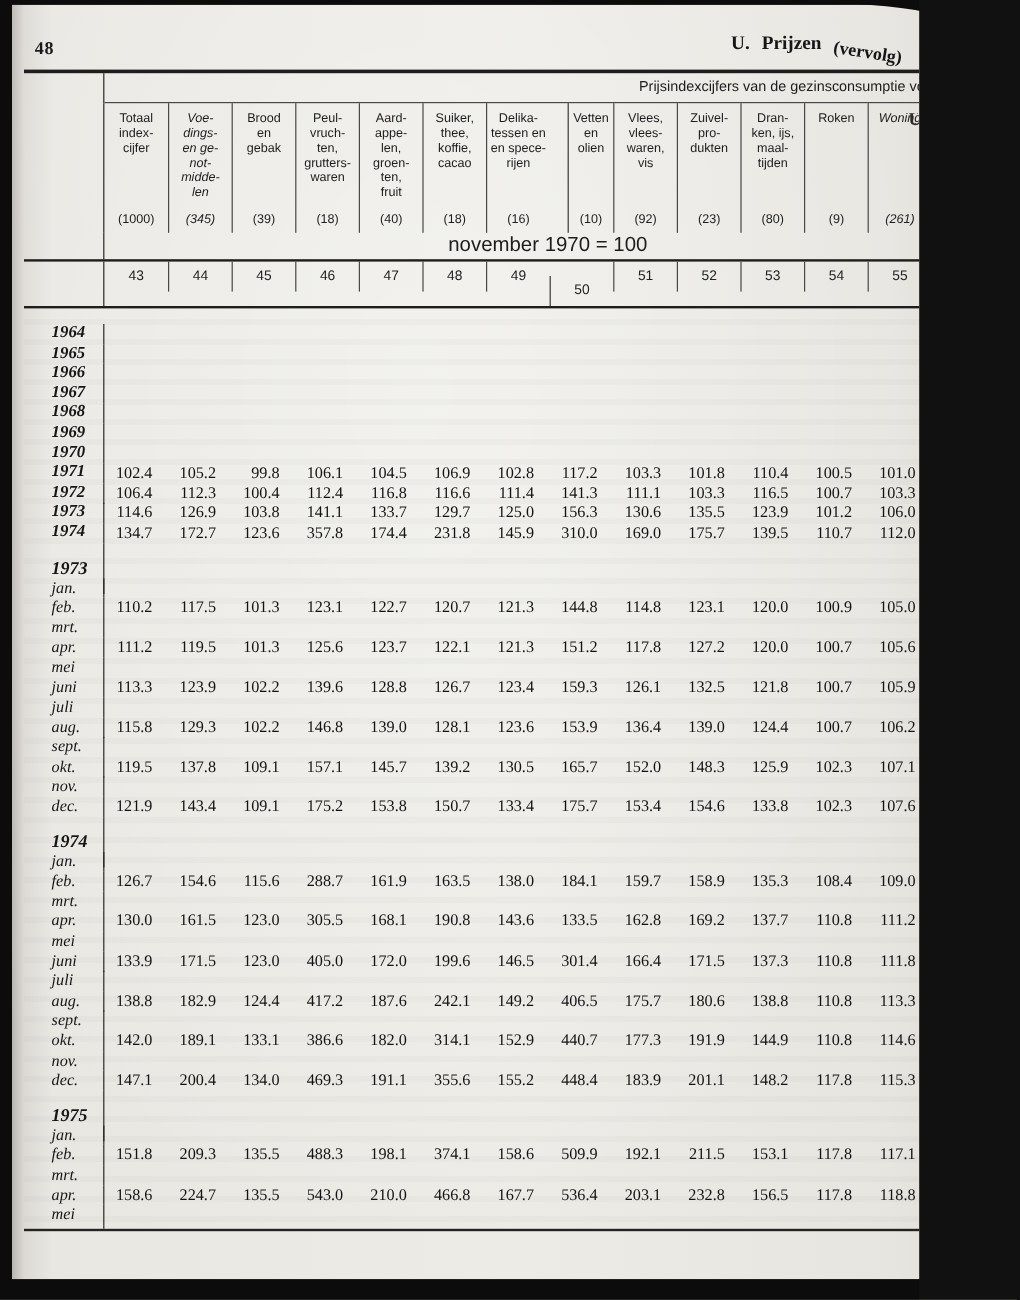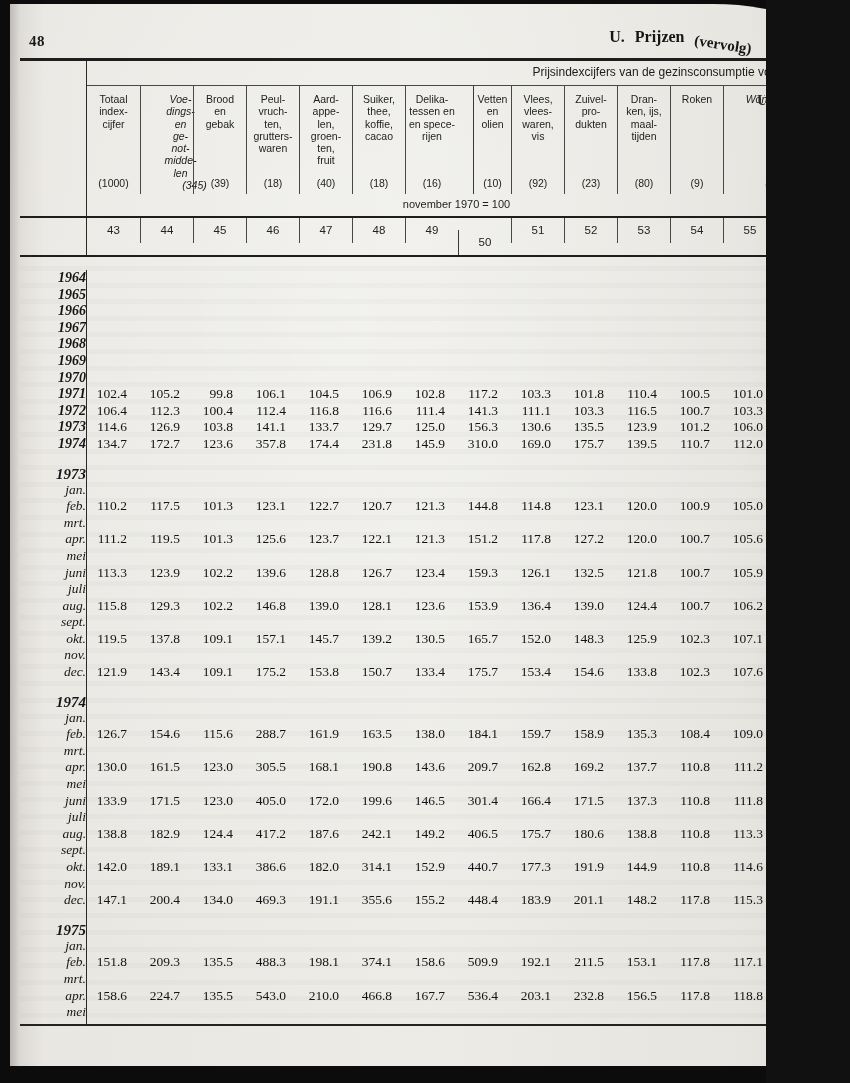--- a/index.html
+++ b/index.html
@@ -33,37 +33,37 @@
   .lblspacer{border-right:1.5px solid #2a2927;}
   .title-cell{grid-column:2 / 16;border-bottom:1px solid #4a4846;
       font-size:12px;color:#1c1c1c;text-align:right;line-height:23px;height:24px;}
   .head-cell{border-left:1px solid #4a4846;height:108px;box-sizing:border-box;
       display:flex;flex-direction:column;align-items:center;padding:7px 1px 5px;
       font-size:10.5px;line-height:12.3px;color:#1d1d1d;text-align:center;}
   .head-cell.first{border-left:none;text-align:center;}
   .head-cell.heavy-sep{border-left:1.5px solid #3a3938;margin-left:15px;}
   .head-cell.last{border-right:1.5px solid #4a4846;}
   .head-cell .weight{margin-top:auto;font-size:10.5px;}
-  .head-cell.it, .head-cell.it .weight{font-style:italic;padding-left:28px;}
+  .head-cell.it, .head-cell.it .weight{font-style:italic;}
   .head-cell.curved{transform:rotate(-9deg) translate(-1px,4px);border-left-color:#6a6866;}
   .nov-row{height:22px;}
-  .nov-cell{grid-column:2 / 16;text-align:center;font-size:11px;color:#1d1d1d;line-height:20px;}
+  .nov-cell{grid-column:2 / 16;text-align:center;font-size:17px;color:#1d1d1d;line-height:20px;}
   .num-row-wrap .num-cell{border-left:1px solid #4a4846;text-align:center;
       font-size:11.5px;color:#222;line-height:25px;height:25px;}
   .num-cell.first{border-left:none;}
   .num-cell.heavy-sep{border-left:1.5px solid #3a3938;margin-top:12px;}
   .num-cell.last{border-right:1.5px solid #4a4846;transform:rotate(-8deg) translateY(3px);font-size:10.5px;}
   
   .data-area{position:relative;padding-top:13px;height:767px;overflow:hidden;box-sizing:border-box;
       background:repeating-linear-gradient(180deg, transparent 0 9px, rgba(95,95,105,.035) 9px 14px, transparent 14px 16.6px);}
   .t-row{display:grid;grid-template-columns:67px repeat(13,53px) 50px;height:16.6px;}
   .t-row.heading{height:29px;}
   .row-label{border-right:1.5px solid #2a2927;padding-left:23px;box-sizing:border-box;
       font-family:"Liberation Serif",serif;font-style:italic;color:#161616;
-      font-size:13.5px;line-height:16.6px;white-space:nowrap;text-align:right;}
+      font-size:13.5px;line-height:16.6px;white-space:nowrap;}
   .t-row.year .row-label{font-weight:bold;font-size:14px;}
   .t-row.heading .row-label{font-weight:bold;font-size:15px;line-height:42px;}
   .cell{font-family:"Liberation Serif",serif;font-size:13.5px;color:#131313;
       text-align:right;padding-right:13px;line-height:16.9px;white-space:nowrap;}
   .cell.c14{font-size:11px;padding-right:8px;transform:rotate(-4deg) translateY(2px);transform-origin:right center;color:#1b1b1b;}
   .bottom-rule{height:2px;background:#242322;}
 </style>
 </head>
 <body>
 
@@ -685,21 +685,21 @@
         </div>
         <div class="t-row month">
           <div class="row-label">apr.</div>
           <div class="cell c1">130.0</div>
           <div class="cell c2">161.5</div>
           <div class="cell c3">123.0</div>
           <div class="cell c4">305.5</div>
           <div class="cell c5">168.1</div>
           <div class="cell c6">190.8</div>
           <div class="cell c7">143.6</div>
-          <div class="cell c8">209.7</div>
+          <div class="cell c8">133.5</div>
           <div class="cell c9">162.8</div>
           <div class="cell c10">169.2</div>
           <div class="cell c11">137.7</div>
           <div class="cell c12">110.8</div>
           <div class="cell c13">111.2</div>
           <div class="cell c14">108.2</div>
         </div>
         <div class="t-row month">
           <div class="row-label">mei</div>
           <div class="cell c1"></div>

